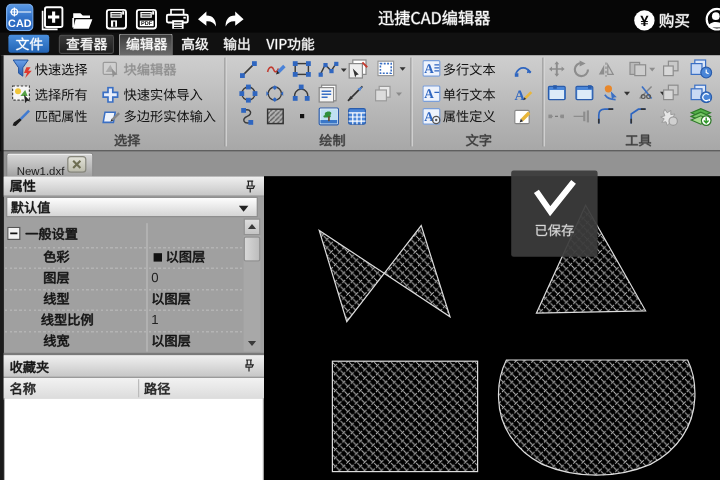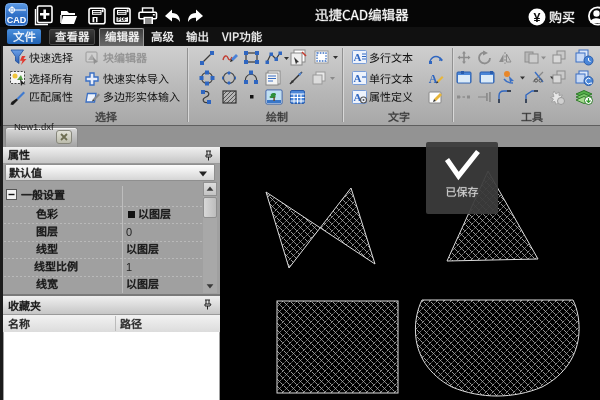--- a/index.html
+++ b/index.html
@@ -329,21 +329,21 @@
       <circle cx="12" cy="12" r="3.5" fill="#d0d0d0" stroke="#999"></circle>
     </svg>
 <svg style="position:absolute;left:574px;top:89px;z-index:10" width="20" height="16" viewBox="0 0 20 16">
       <path d="M2 5 L10 1.5 L18 5 L10 8.5 Z" fill="#55b04a" stroke="#2f7a2a"></path>
 <path d="M2 8 L10 4.5 L18 8 L10 11.5 Z" fill="#7ac76a" stroke="#2f7a2a"></path>
 <path d="M2 11 L10 7.5 L18 11 L10 14.5 Z" fill="#a5dc8f" stroke="#2f7a2a"></path>
 <circle cx="14.5" cy="11.5" r="4" fill="#fff" stroke="#2f7a2a"></circle>
       <path d="M14.5 9 V13.5 M12.5 11.5 L14.5 13.5 L16.5 11.5" stroke="#2f9a2a" stroke-width="1.2" fill="none"></path>
     </svg>
 <div style="position:absolute;left:5px;top:127px;width:73px;height:20px;background:linear-gradient(#d8d8d8,#bcbcbc 55%,#a2a2a2);border:1px solid #8a8a8a;border-bottom:none;border-radius:3px 3px 0 0;box-sizing:border-box;box-shadow:inset 0 1px 0 #f2f2f2"></div>
-<div style="position:absolute;left:14px;top:121px;font:9.5px 'Liberation Sans';color:#1c1c1c;z-index:12">New1.dxf</div>
+<div style="position:absolute;left:14px;top:138px;font:9.5px 'Liberation Sans';color:#1c1c1c;z-index:12">New1.dxf</div>
 <div style="position:absolute;left:56px;top:130px;width:16px;height:14px;background:linear-gradient(#e2e2d8,#bcbcac);border:1px solid #87877c;border-radius:3px;box-sizing:border-box"></div>
 <svg style="position:absolute;left:56px;top:130px;z-index:12" width="16" height="14" viewBox="0 0 16 14">
       <path d="M5 4 L11 10 M11 4 L5 10" stroke="#6e6e52" stroke-width="1.8"></path>
     </svg>
 <div style="position:absolute;left:3px;top:147px;width:217px;height:16px;background:linear-gradient(#f0f0f0,#c6c6c6);border-bottom:1px solid #9a9a9a"></div>
 <svg style="position:absolute;left:202px;top:149px;z-index:12" width="12" height="12" viewBox="0 0 12 12">
       <path d="M4 2 H9 M5 2 V6 M8 2 V6 M4 6 H10 L9 8 H4 Z M6.5 8 V11.5" stroke="#222" stroke-width="1" fill="none"></path>
     </svg>
 <div style="position:absolute;left:5px;top:164px;width:210px;height:17px;background:linear-gradient(#fdfdfd,#d5d5d5);border:1px solid #8f8f8f;box-sizing:border-box;border-radius:1px"></div>
 <svg style="position:absolute;left:198px;top:170px;z-index:12" width="12" height="8" viewBox="0 0 12 8">

